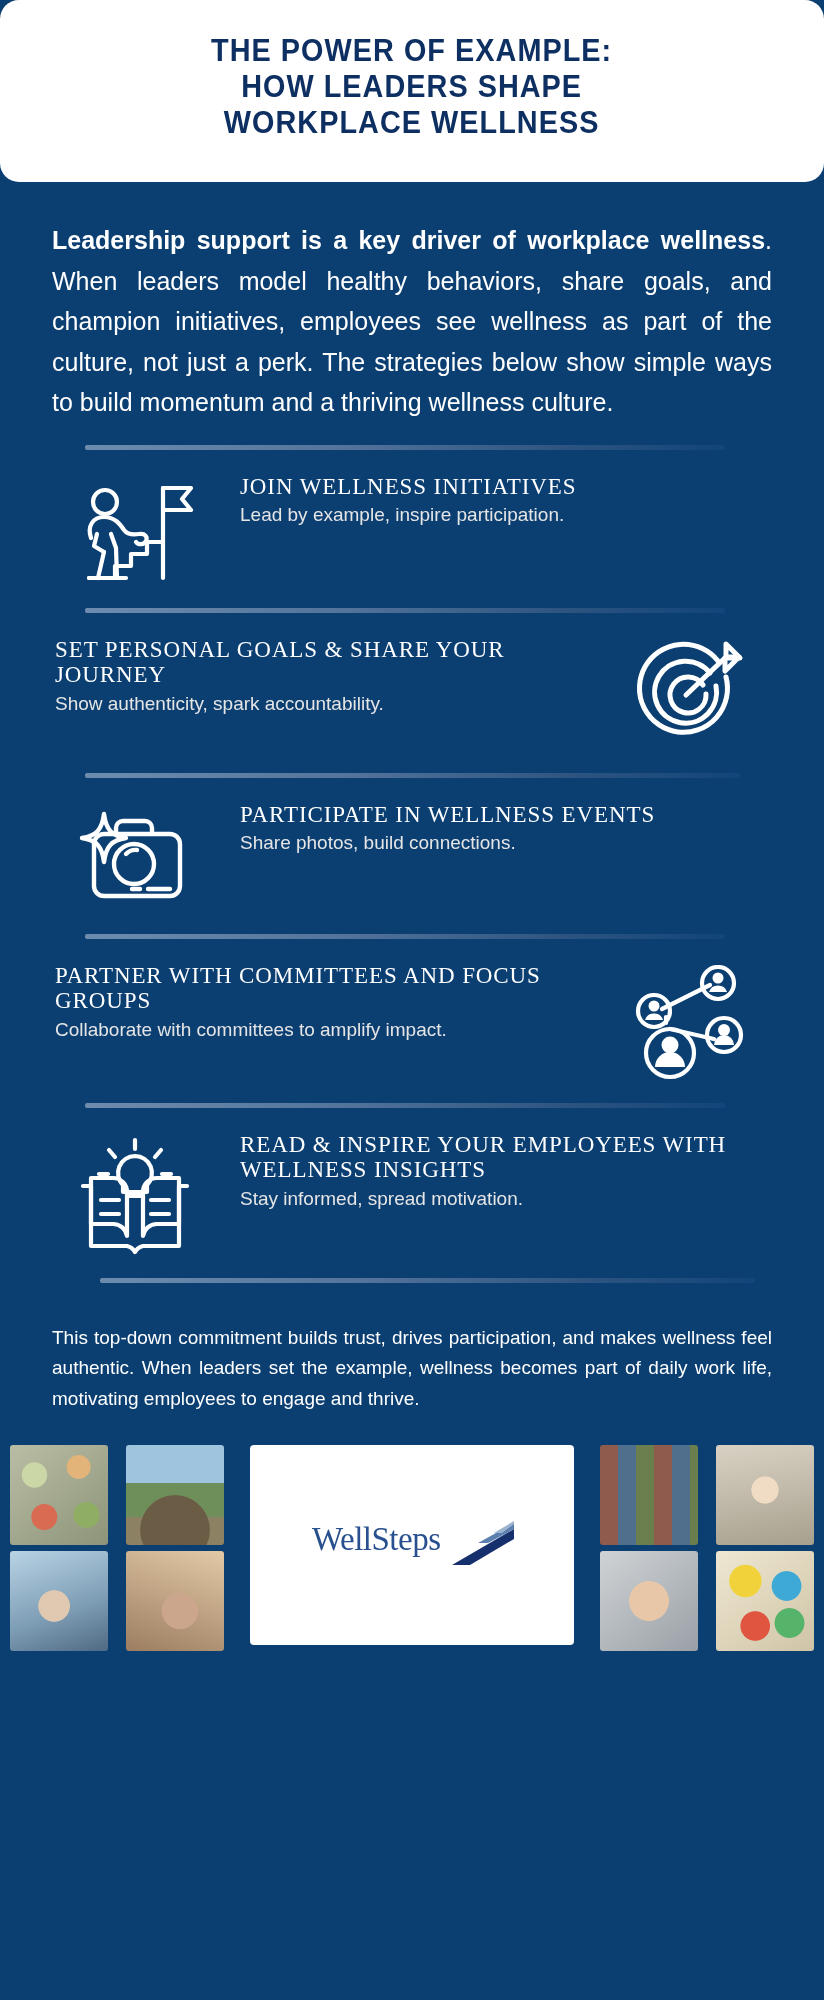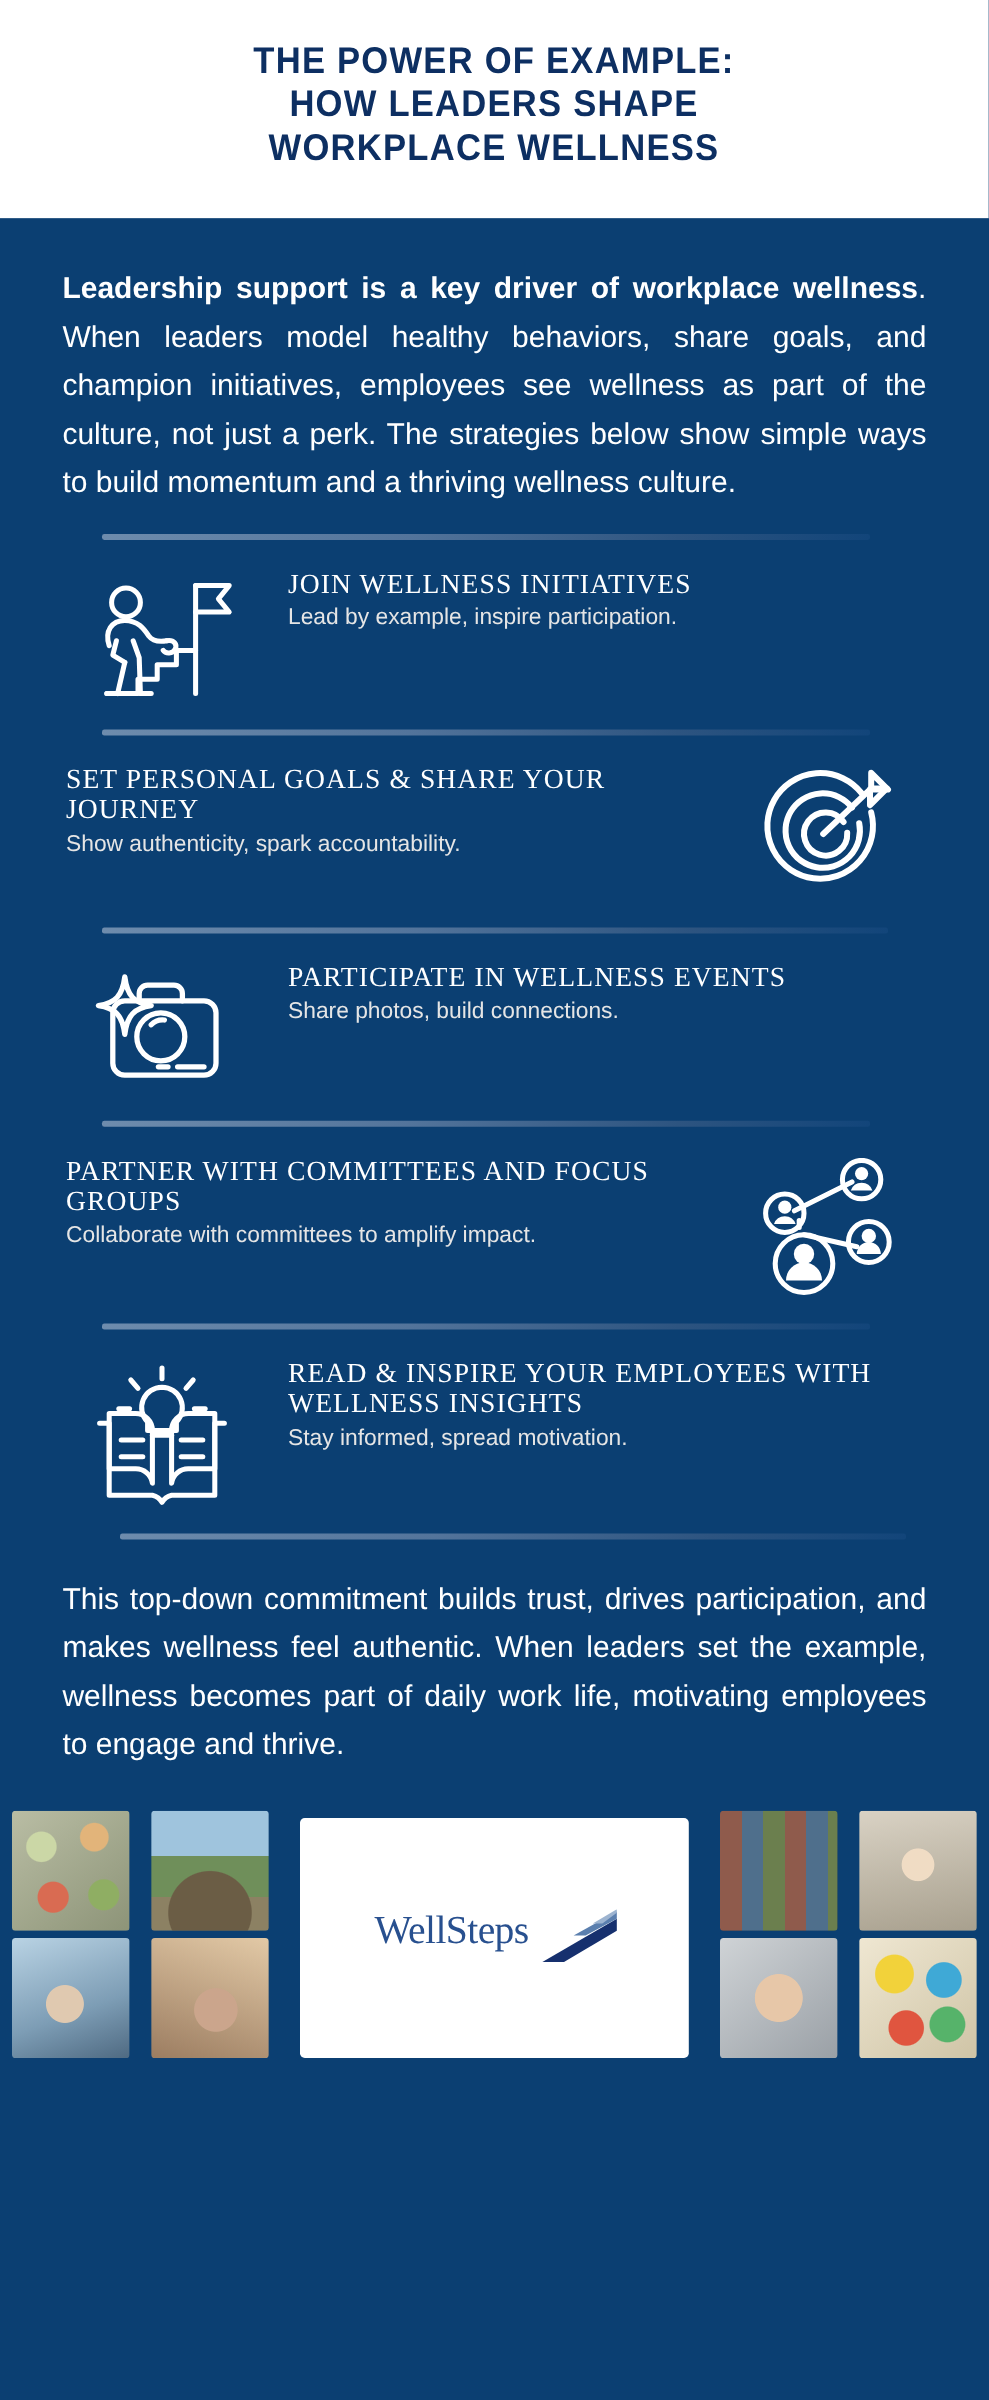--- a/index.html
+++ b/index.html
@@ -11,20 +11,21 @@
     overflow:hidden;
   }
   .page { position:relative; width:824px; height:2000px; background:#0b3f72; }
 
   
   .header {
     background:#ffffff;
     height:182px;
     display:flex; align-items:center; justify-content:center;
     padding:12px 40px 20px;
+    border-radius:19px;
   }
   .header h1 {
     color:#0d2f62;
     font-family:"Liberation Sans", sans-serif;
     font-weight:700;
     font-size:31px;
     line-height:1.17;
     letter-spacing:1.1px;
     text-align:center;
     text-transform:uppercase;
@@ -92,30 +93,30 @@
   .item-desc {
     color:#e5e5e5;
     font-size:19px;
     line-height:1.42;
     font-weight:400;
   }
 
   
   .closing {
     color:#ffffff;
-    font-size:25px;
+    font-size:19px;
     line-height:1.62;
     text-align:justify;
-    padding:30px 52px 26px 52px;
+    padding:40px 52px 26px 52px;
   }
 
   
   .photos {
     display:flex;
-    align-items:flex-end;
+    align-items:flex-start;
     gap:18px;
     padding:4px 10px 0 10px;
     height:214px;
   }
   .pcol { display:flex; flex-direction:column; gap:6px; }
   .ph { width:98px; height:100px; border-radius:3px; overflow:hidden; position:relative; }
 
   .logo-card {
     flex:1 1 auto;
     height:200px;

